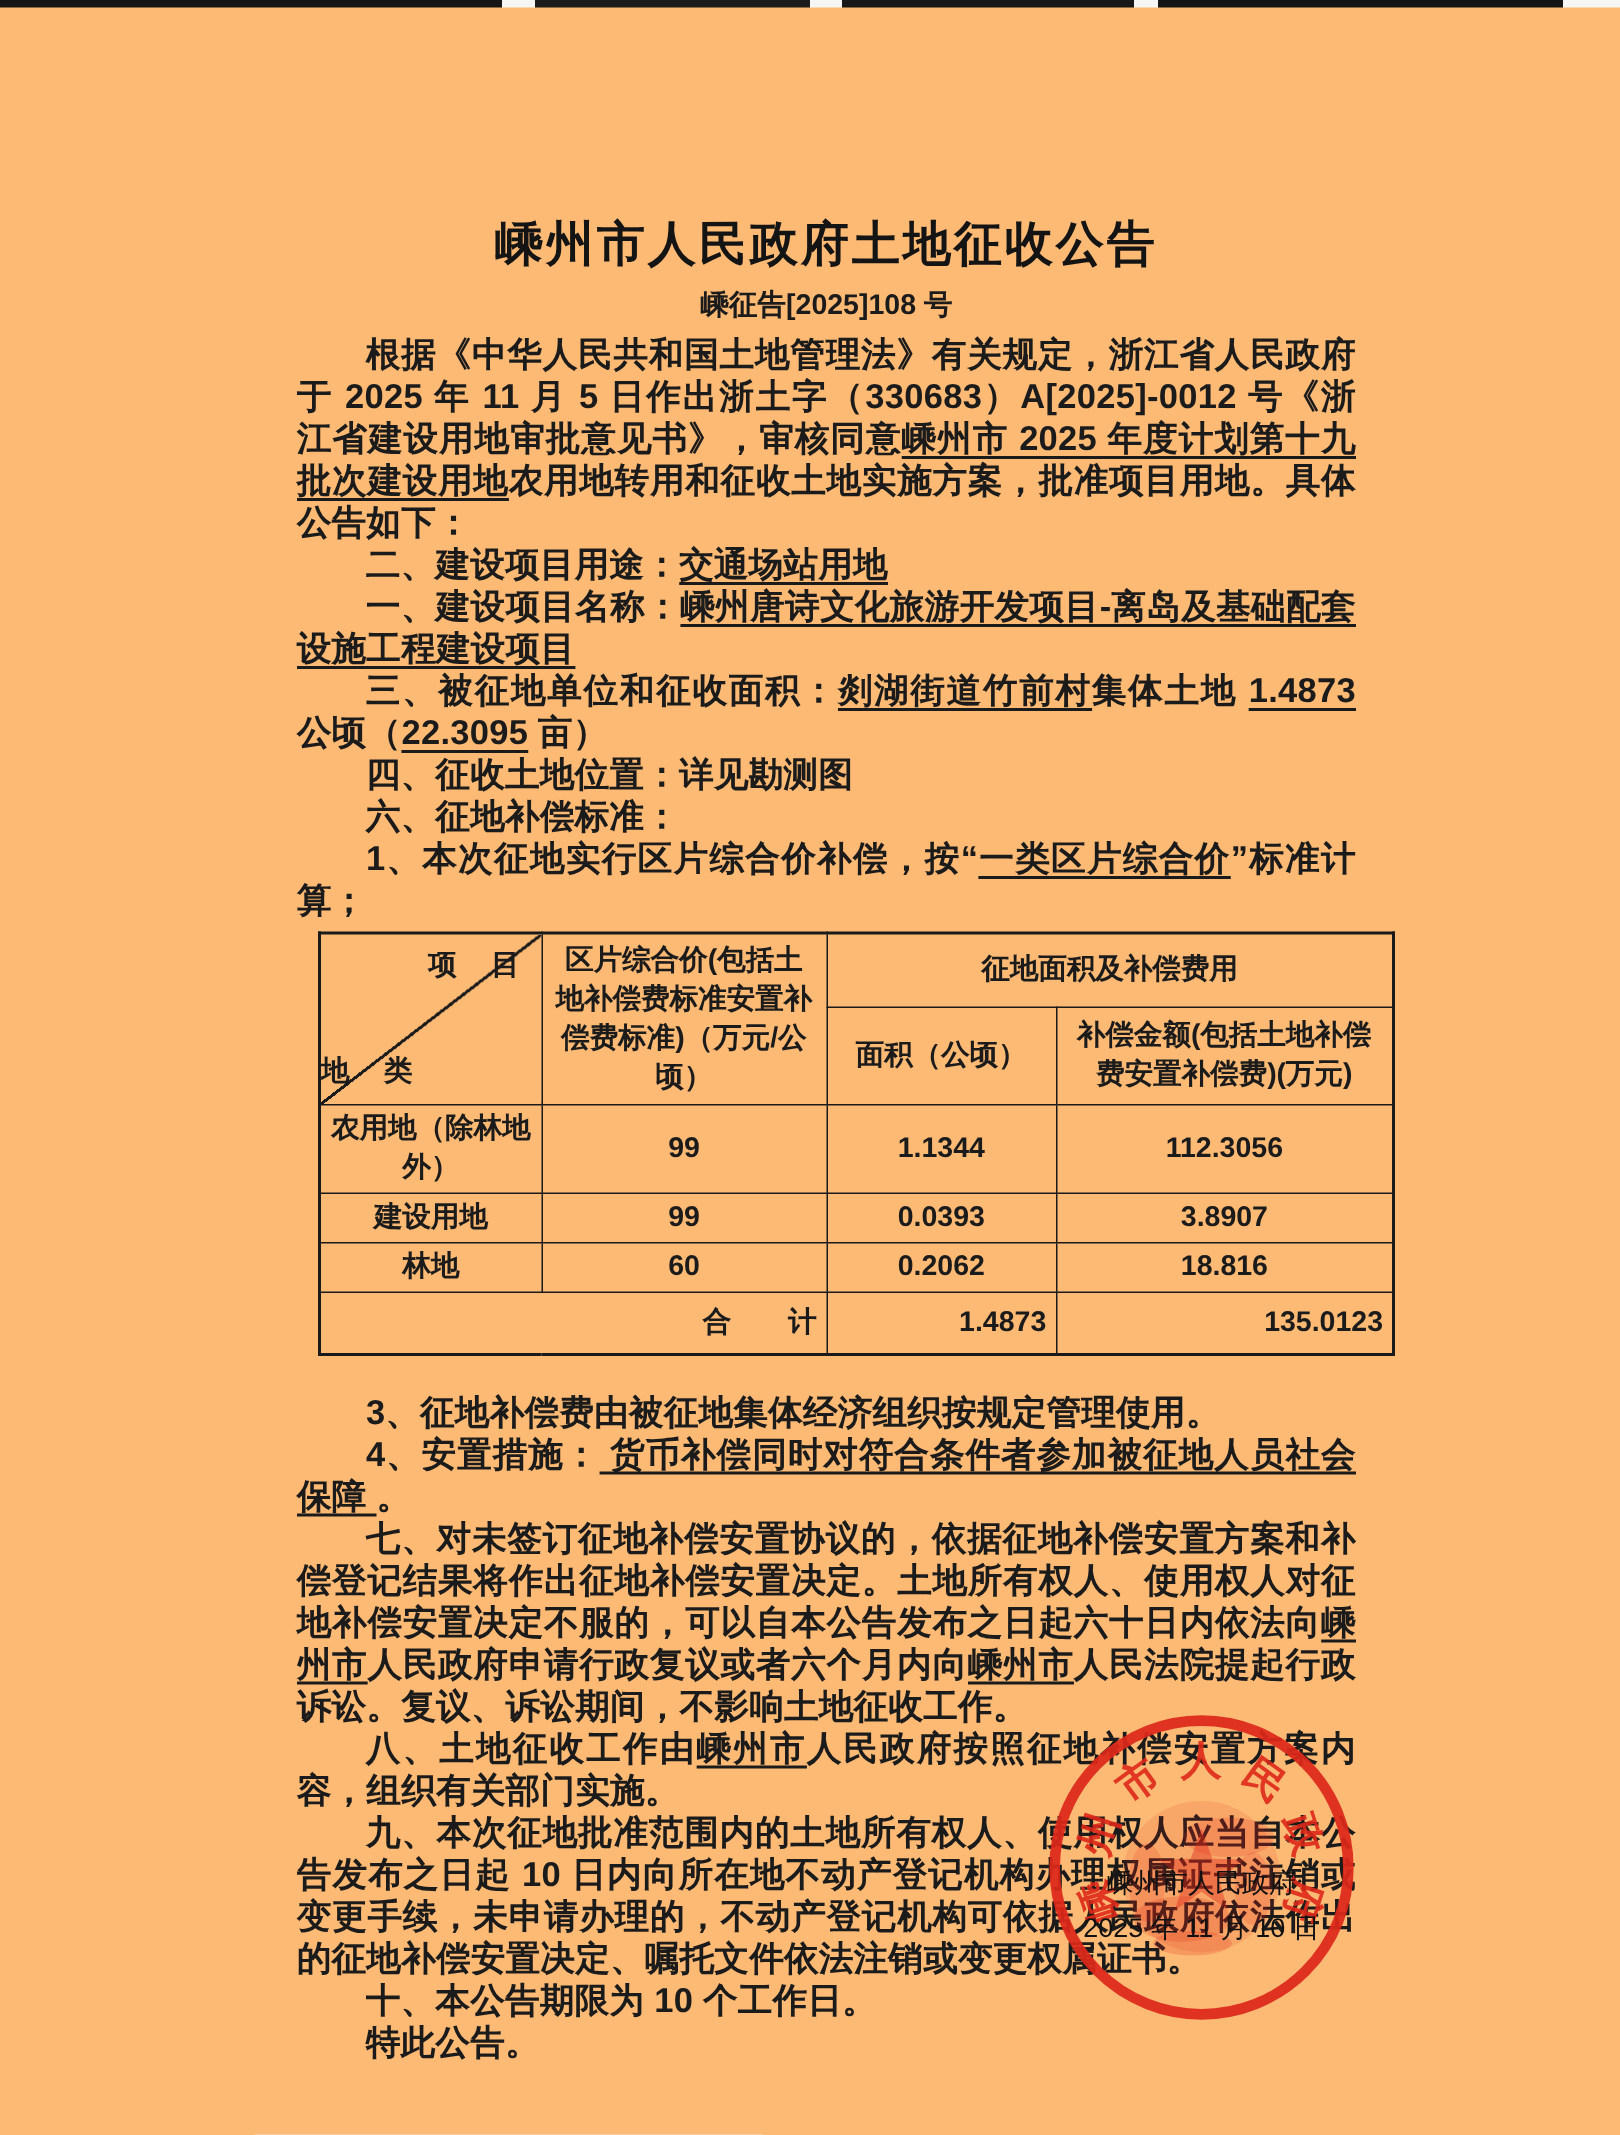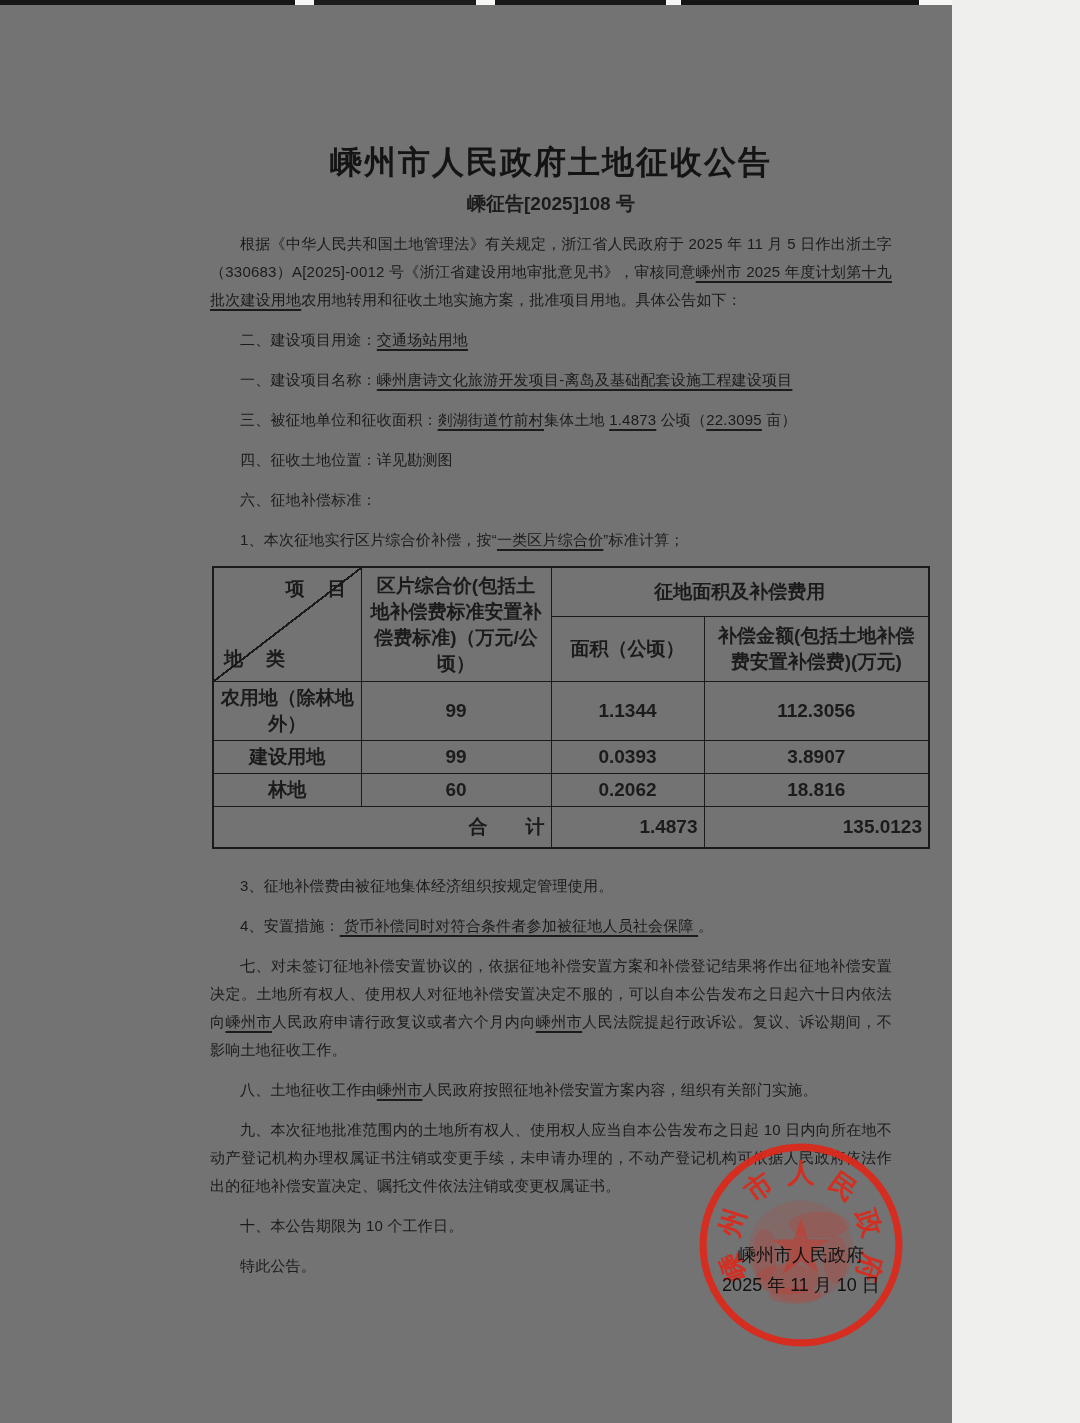--- a/index.html
+++ b/index.html
@@ -2,22 +2,22 @@
 <html><head>
 <meta charset="utf-8">
 <style>
   html,body{margin:0;padding:0;}
   body{
     width:1080px;height:1423px;
     background:#efefee;
     font-family:"Liberation Sans","DejaVu Sans",sans-serif;
   }
   .page{
-    position:relative;width:952px;height:1423px;overflow:hidden;
-    background:#737373;color:#1b1b1b;
+    position:relative;width:1080px;height:1423px;overflow:hidden;
+    background:#fdba74;color:#1b1b1b;
     --seal-color:#dd281a;
   }
   .top-edge{
     position:absolute;left:0;top:0;width:100%;height:5px;
     background:linear-gradient(90deg,
       #161616 0 31%, #f6f6f4 31% 33%,
       #1c1c1c 33% 50%, #f6f6f4 50% 52%,
       #181818 52% 70%, #f6f6f4 70% 71.5%,
       #151515 71.5% 96.5%, #f6f6f4 96.5% 100%);
   }
@@ -27,23 +27,23 @@
   h1.title{
     margin:0;text-align:center;
     font-size:32px;line-height:44px;font-weight:800;
     letter-spacing:2px;color:#141414;
   }
   .docnum{
     text-align:center;font-size:19px;line-height:28px;
     margin:6px 0 4px 0;font-weight:600;
   }
   .para{
-    margin:12px;font-size:15px;line-height:28px;
+    margin:0;font-size:23px;line-height:28px;
     text-indent:2em;text-align:justify;
-    font-weight:400;letter-spacing:0.2px;
+    font-weight:700;letter-spacing:0.2px;
   }
   .para .u{
     text-decoration:underline;
     text-underline-offset:4px;
     text-decoration-thickness:1.5px;
   }
   table.comp{
     border-collapse:collapse;
     width:716px;margin:7px 0 23px 14px;
     border:2.5px solid #1a1a1a;
@@ -56,21 +56,21 @@
     padding:3px 6px;line-height:26px;
   }
   td.corner{
     position:relative;height:100px;padding:0;
     background-image:linear-gradient(to bottom right,
       transparent calc(50% - 1px),
       #1a1a1a calc(50% - 1px) calc(50% + 1px),
       transparent calc(50% + 1px));
   }
   td.corner .tr{position:absolute;top:8px;right:12px;letter-spacing:2px;}
-  td.corner .bl{position:absolute;bottom:8px;left:10px;letter-spacing:2px;font-family:Liberation Mono, monospace;}
+  td.corner .bl{position:absolute;bottom:8px;left:0;letter-spacing:2px;}
   tr.h1row td{height:42px;}
   tr.h2row td{height:58px;}
   tr.total-row td{height:34px;text-align:right;}
   td.rowhead{line-height:25px;}
   .closing{
     position:absolute;left:690px;top:1240px;width:222px;
     text-align:center;font-size:18px;line-height:30px;
     font-weight:400;color:#111;z-index:3;
   }
   .seal{

